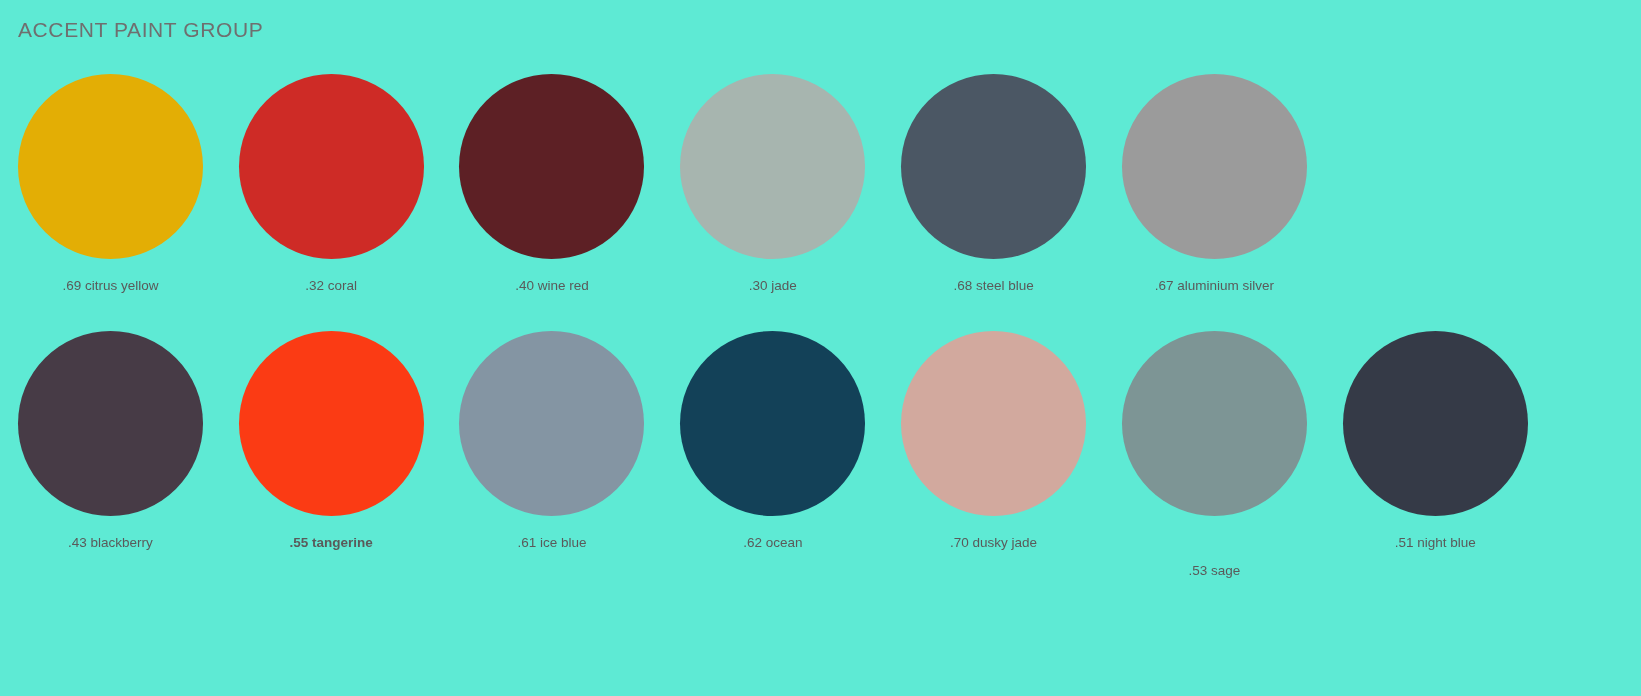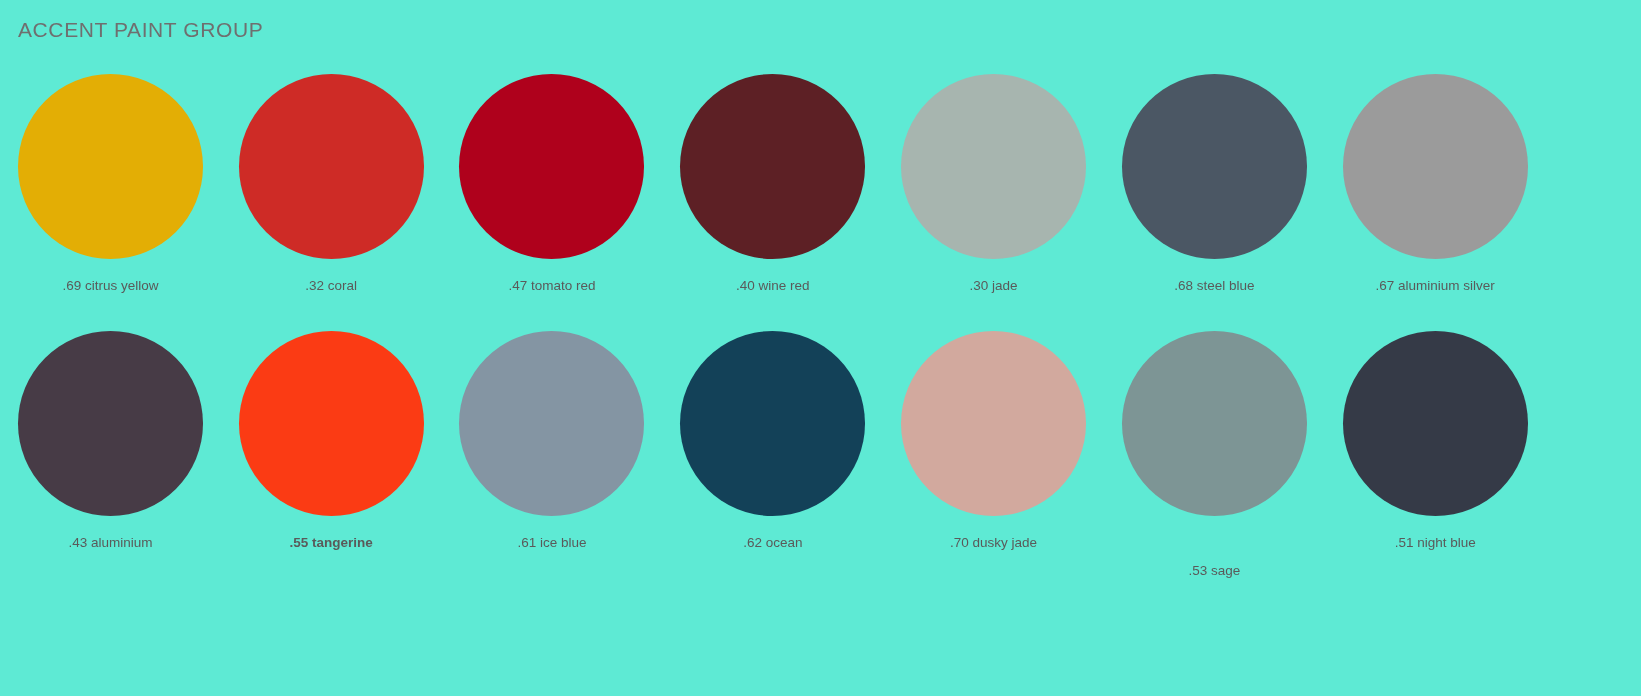--- a/index.html
+++ b/index.html
@@ -85,45 +85,41 @@
     <div class="swatch-row row-1">
       <div class="swatch-cell">
         <div class="swatch-disc" style="background-color: rgb(227, 174, 5);"></div>
         <div class="swatch-label" style="color: rgb(90, 90, 90);">.69 citrus yellow</div>
       </div>
       <div class="swatch-cell">
         <div class="swatch-disc" style="background-color: rgb(206, 43, 38);"></div>
         <div class="swatch-label" style="color: rgb(90, 90, 90);">.32 coral</div>
       </div>
       <div class="swatch-cell">
-        <div class="swatch-disc" style="background-color: rgb(175, 1, 28);"></div>
-        <div class="swatch-label" style="color: rgb(90, 90, 90);">.47 tomato red</div>
-      </div>
-      <div class="swatch-cell">
         <div class="swatch-disc" style="background-color: rgb(93, 32, 37);"></div>
         <div class="swatch-label" style="color: rgb(90, 90, 90);">.40 wine red</div>
       </div>
       <div class="swatch-cell">
         <div class="swatch-disc" style="background-color: rgb(167, 181, 175);"></div>
         <div class="swatch-label" style="color: rgb(90, 90, 90);">.30 jade</div>
       </div>
       <div class="swatch-cell">
         <div class="swatch-disc" style="background-color: rgb(75, 87, 100);"></div>
         <div class="swatch-label" style="color: rgb(90, 90, 90);">.68 steel blue</div>
       </div>
       <div class="swatch-cell">
         <div class="swatch-disc" style="background-color: rgb(155, 155, 155);"></div>
         <div class="swatch-label" style="color: rgb(90, 90, 90);">.67 aluminium silver</div>
       </div>
     </div>
 
     <div class="swatch-row row-2">
       <div class="swatch-cell">
         <div class="swatch-disc" style="background-color: rgb(71, 59, 70);"></div>
-        <div class="swatch-label" style="color: rgb(90, 90, 90);">.43 aluminium</div>
+        <div class="swatch-label" style="color: rgb(90, 90, 90);">.43 blackberry</div>
       </div>
       <div class="swatch-cell">
         <div class="swatch-disc" style="background-color: rgb(251, 59, 20);"></div>
         <div class="swatch-label" style="color: rgb(90, 90, 90); font-weight: bold;">.55 tangerine</div>
       </div>
       <div class="swatch-cell">
         <div class="swatch-disc" style="background-color: rgb(132, 149, 163);"></div>
         <div class="swatch-label" style="color: rgb(90, 90, 90); text-align: right;">.61 ice blue</div>
       </div>
       <div class="swatch-cell">

